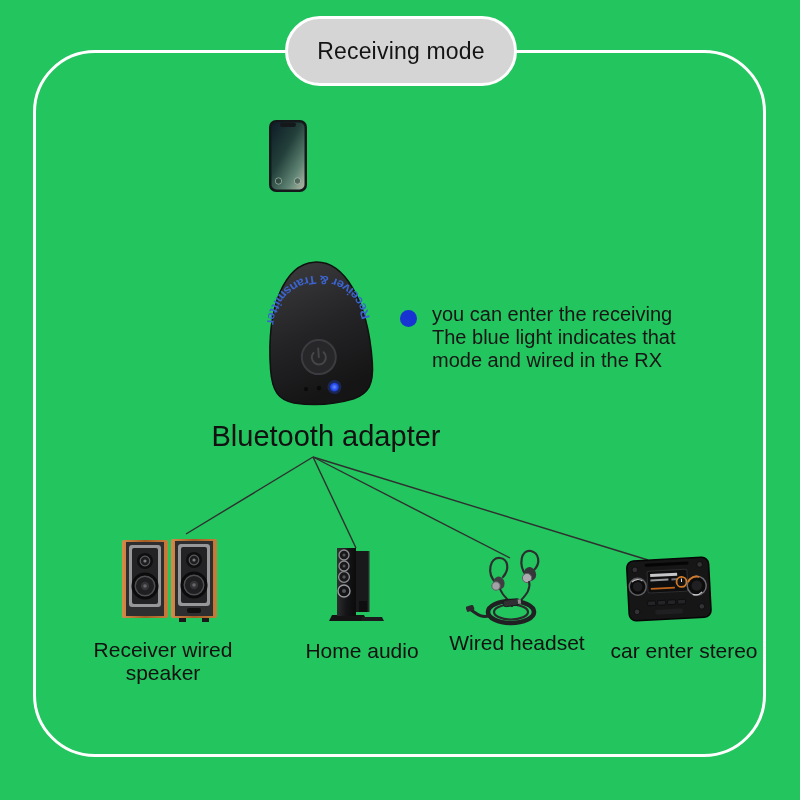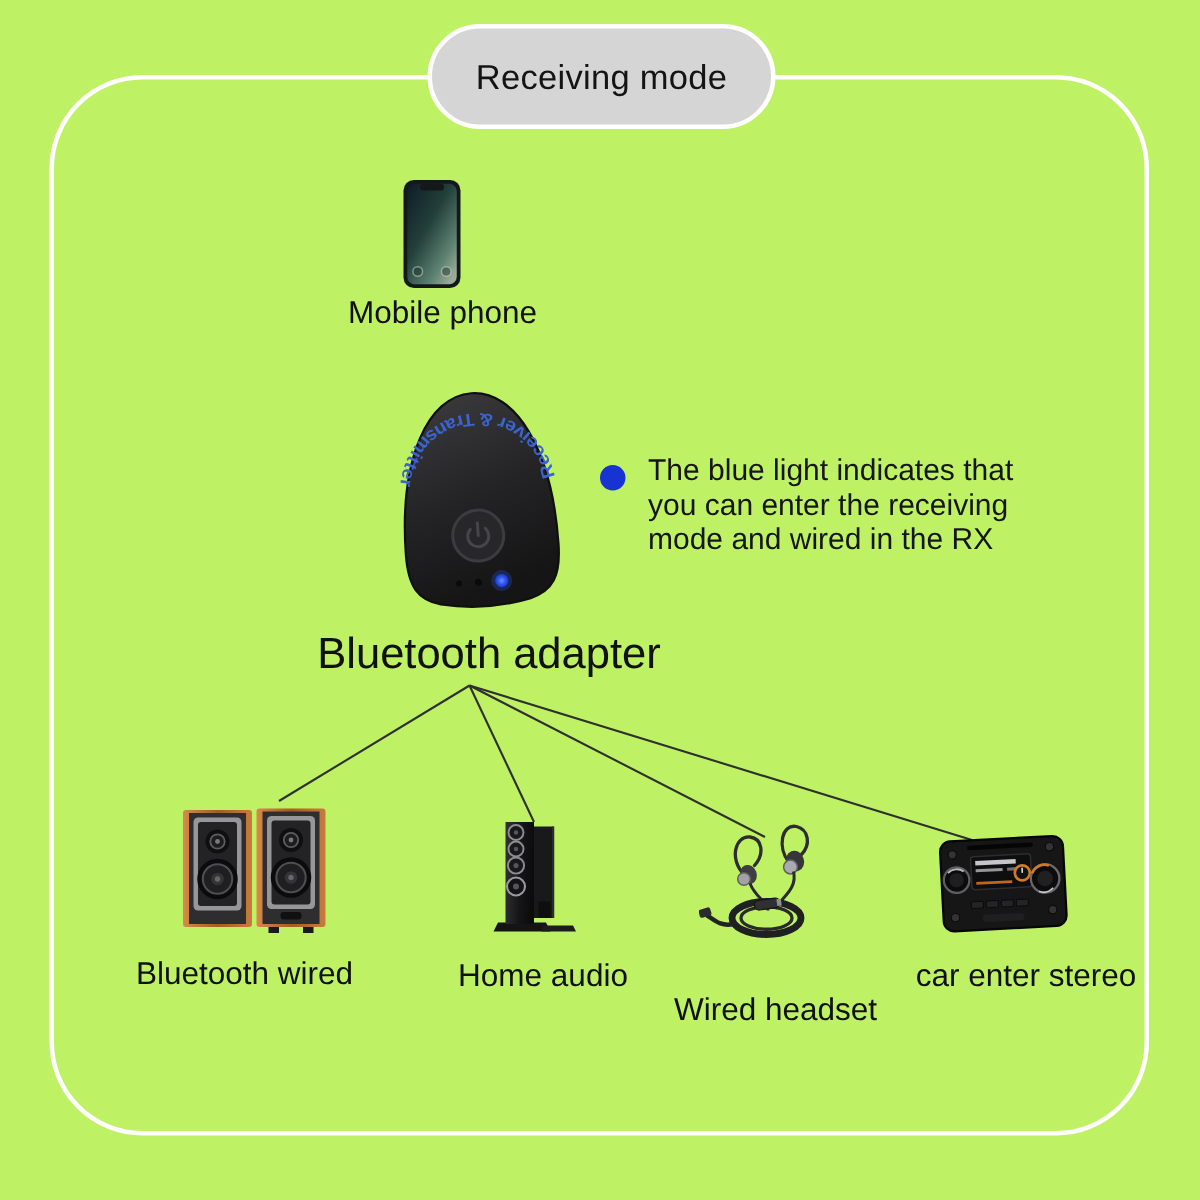--- a/index.html
+++ b/index.html
@@ -1,18 +1,18 @@
 <!DOCTYPE html>
 <html><head>
 <meta charset="utf-8">
 <style>
   html,body{margin:0;padding:0;background:#d5d5d5;}
   #canvas{
     position:relative;width:800px;height:800px;overflow:hidden;
-    background:#bef264;
+    background:#22c55e;
     font-family:"Liberation Sans","DejaVu Sans",sans-serif;
     color:#161616;
   }
   .frame{
     position:absolute;left:33px;top:50px;width:733px;height:707px;
     border:3px solid #ffffff;border-radius:62px;box-sizing:border-box;
   }
   .mode-pill{
     position:absolute;left:285px;top:16px;width:232px;height:70px;
     background:#d5d5d5;border:3px solid #ffffff;border-radius:40px;
@@ -53,21 +53,20 @@
         <stop offset="0.8" stop-color="#5d8272"></stop>
         <stop offset="1" stop-color="#9cab99"></stop>
       </linearGradient>
     </defs>
     <rect x="1" y="1" width="38" height="72" rx="7" fill="#15181b"></rect>
     <rect x="3.5" y="3.5" width="33" height="67" rx="5" fill="url(#screenGrad)"></rect>
     <rect x="12" y="3.5" width="16" height="4.5" rx="2.2" fill="#15181b"></rect>
     <circle cx="10.5" cy="62" r="3.2" fill="rgba(30,50,45,0.45)" stroke="rgba(210,225,215,0.5)" stroke-width="1"></circle>
     <circle cx="29.5" cy="62" r="3.2" fill="rgba(30,50,45,0.45)" stroke="rgba(210,225,215,0.5)" stroke-width="1"></circle>
   </svg>
-  <div class="label" style="left:295px;top:197px">Mobile phone</div>
 
   <svg class="abs" style="left:252px;top:254px;transform:rotate(-4deg)" width="134" height="154" viewBox="0 0 134 154">
     <defs>
       <linearGradient id="bodyGrad" x1="0" y1="0" x2="0.25" y2="1">
         <stop offset="0" stop-color="#3d3d3f"></stop>
         <stop offset="0.55" stop-color="#242426"></stop>
         <stop offset="1" stop-color="#151516"></stop>
       </linearGradient>
       <radialGradient id="ledGrad" cx="0.5" cy="0.5" r="0.5">
         <stop offset="0" stop-color="#6f8dff"></stop>
@@ -91,22 +90,22 @@
       <circle cx="50" cy="134" r="2" fill="#0a0a0b"></circle>
       <circle cx="63" cy="134" r="2.3" fill="#0a0a0b"></circle>
       <circle cx="78.5" cy="134" r="7" fill="#2b55f0" opacity="0.28"></circle>
       <circle cx="78.5" cy="134" r="4.4" fill="url(#ledGrad)"></circle>
     </g>
   </svg>
   <div class="label label-lg" style="left:326px;top:425px">Bluetooth adapter</div>
 
   <div class="note-bullet" style="background:#1733d1"></div>
   <div class="note-text">
+    <div>you can enter the receiving</div>
     <div>The blue light indicates that</div>
-    <div>you can enter the receiving</div>
     <div>mode and wired in the RX</div>
   </div>
 
   <svg class="abs" style="left:0;top:0" width="800" height="800" viewBox="0 0 800 800">
     <g stroke="#2f2f2f" stroke-width="1.4">
       <line x1="313" y1="457" x2="186" y2="534"></line>
       <line x1="313" y1="457" x2="356" y2="548"></line>
       <line x1="313" y1="457" x2="510" y2="558"></line>
       <line x1="313" y1="457" x2="648" y2="560"></line>
     </g>
@@ -144,21 +143,22 @@
       <circle cx="75" cy="49" r="13.5" fill="#0b0b0c"></circle>
       <circle cx="75" cy="49" r="9.8" fill="#1f1f21" stroke="#4e4e52" stroke-width="1.4"></circle>
       <circle cx="75" cy="49" r="4.2" fill="#343437"></circle>
       <circle cx="75" cy="49" r="1.8" fill="#67676b"></circle>
       <rect x="68" y="72" width="14" height="5" rx="2" fill="#101011"></rect>
       <rect x="60" y="82" width="7" height="4" fill="#1a1a1b"></rect>
       <rect x="83" y="82" width="7" height="4" fill="#1a1a1b"></rect>
     </g>
   </svg>
   <div class="label" style="left:163px;top:638px">
-    <div>Bluetooth wired</div>
+    <div>Receiver wired</div>
+    <div>speaker</div>
   </div>
 
   <svg class="abs" style="left:328px;top:545px" width="58" height="78" viewBox="0 0 58 78">
     <defs>
       <linearGradient id="towerGrad" x1="0" y1="0" x2="1" y2="0.15">
         <stop offset="0" stop-color="#333336"></stop>
         <stop offset="0.6" stop-color="#151517"></stop>
         <stop offset="1" stop-color="#0c0c0d"></stop>
       </linearGradient>
     </defs>
@@ -201,21 +201,21 @@
     <g transform="rotate(-8 45 60)">
       <rect x="37" y="56.5" width="17" height="6.5" rx="3" fill="#303034" stroke="#151517" stroke-width="0.8"></rect>
       <rect x="52" y="57.5" width="3" height="4.5" fill="#8f8f93"></rect>
     </g>
     <path d="M 23 73 C 14 75, 10 70, 5 67" fill="none" stroke="#232325" stroke-width="3"></path>
     <g transform="rotate(-18 6 65)">
       <rect x="0" y="62" width="8" height="5.5" rx="1.5" fill="#2b2b2d"></rect>
       <rect x="-4" y="63.5" width="4" height="2.5" fill="#8a8a8e"></rect>
     </g>
   </svg>
-  <div class="label" style="left:517px;top:662px">Wired headset</div>
+  <div class="label" style="left:517px;top:631px">Wired headset</div>
 
   <svg class="abs" style="left:624px;top:551px;transform:rotate(-3deg)" width="94" height="80" viewBox="0 0 94 80">
     <rect x="4" y="8" width="82" height="60" rx="7" fill="#161617" stroke="#060607" stroke-width="1.5"></rect>
     <rect x="22" y="11.5" width="44" height="3" rx="1.5" fill="#050506"></rect>
     <g>
       <circle cx="12" cy="17" r="2.8" fill="#333336" stroke="#0c0c0d" stroke-width="0.8"></circle>
       <circle cx="77" cy="15" r="2.8" fill="#333336" stroke="#0c0c0d" stroke-width="0.8"></circle>
       <circle cx="12" cy="59" r="2.8" fill="#333336" stroke="#0c0c0d" stroke-width="0.8"></circle>
       <circle cx="77" cy="57" r="2.8" fill="#333336" stroke="#0c0c0d" stroke-width="0.8"></circle>
     </g>

